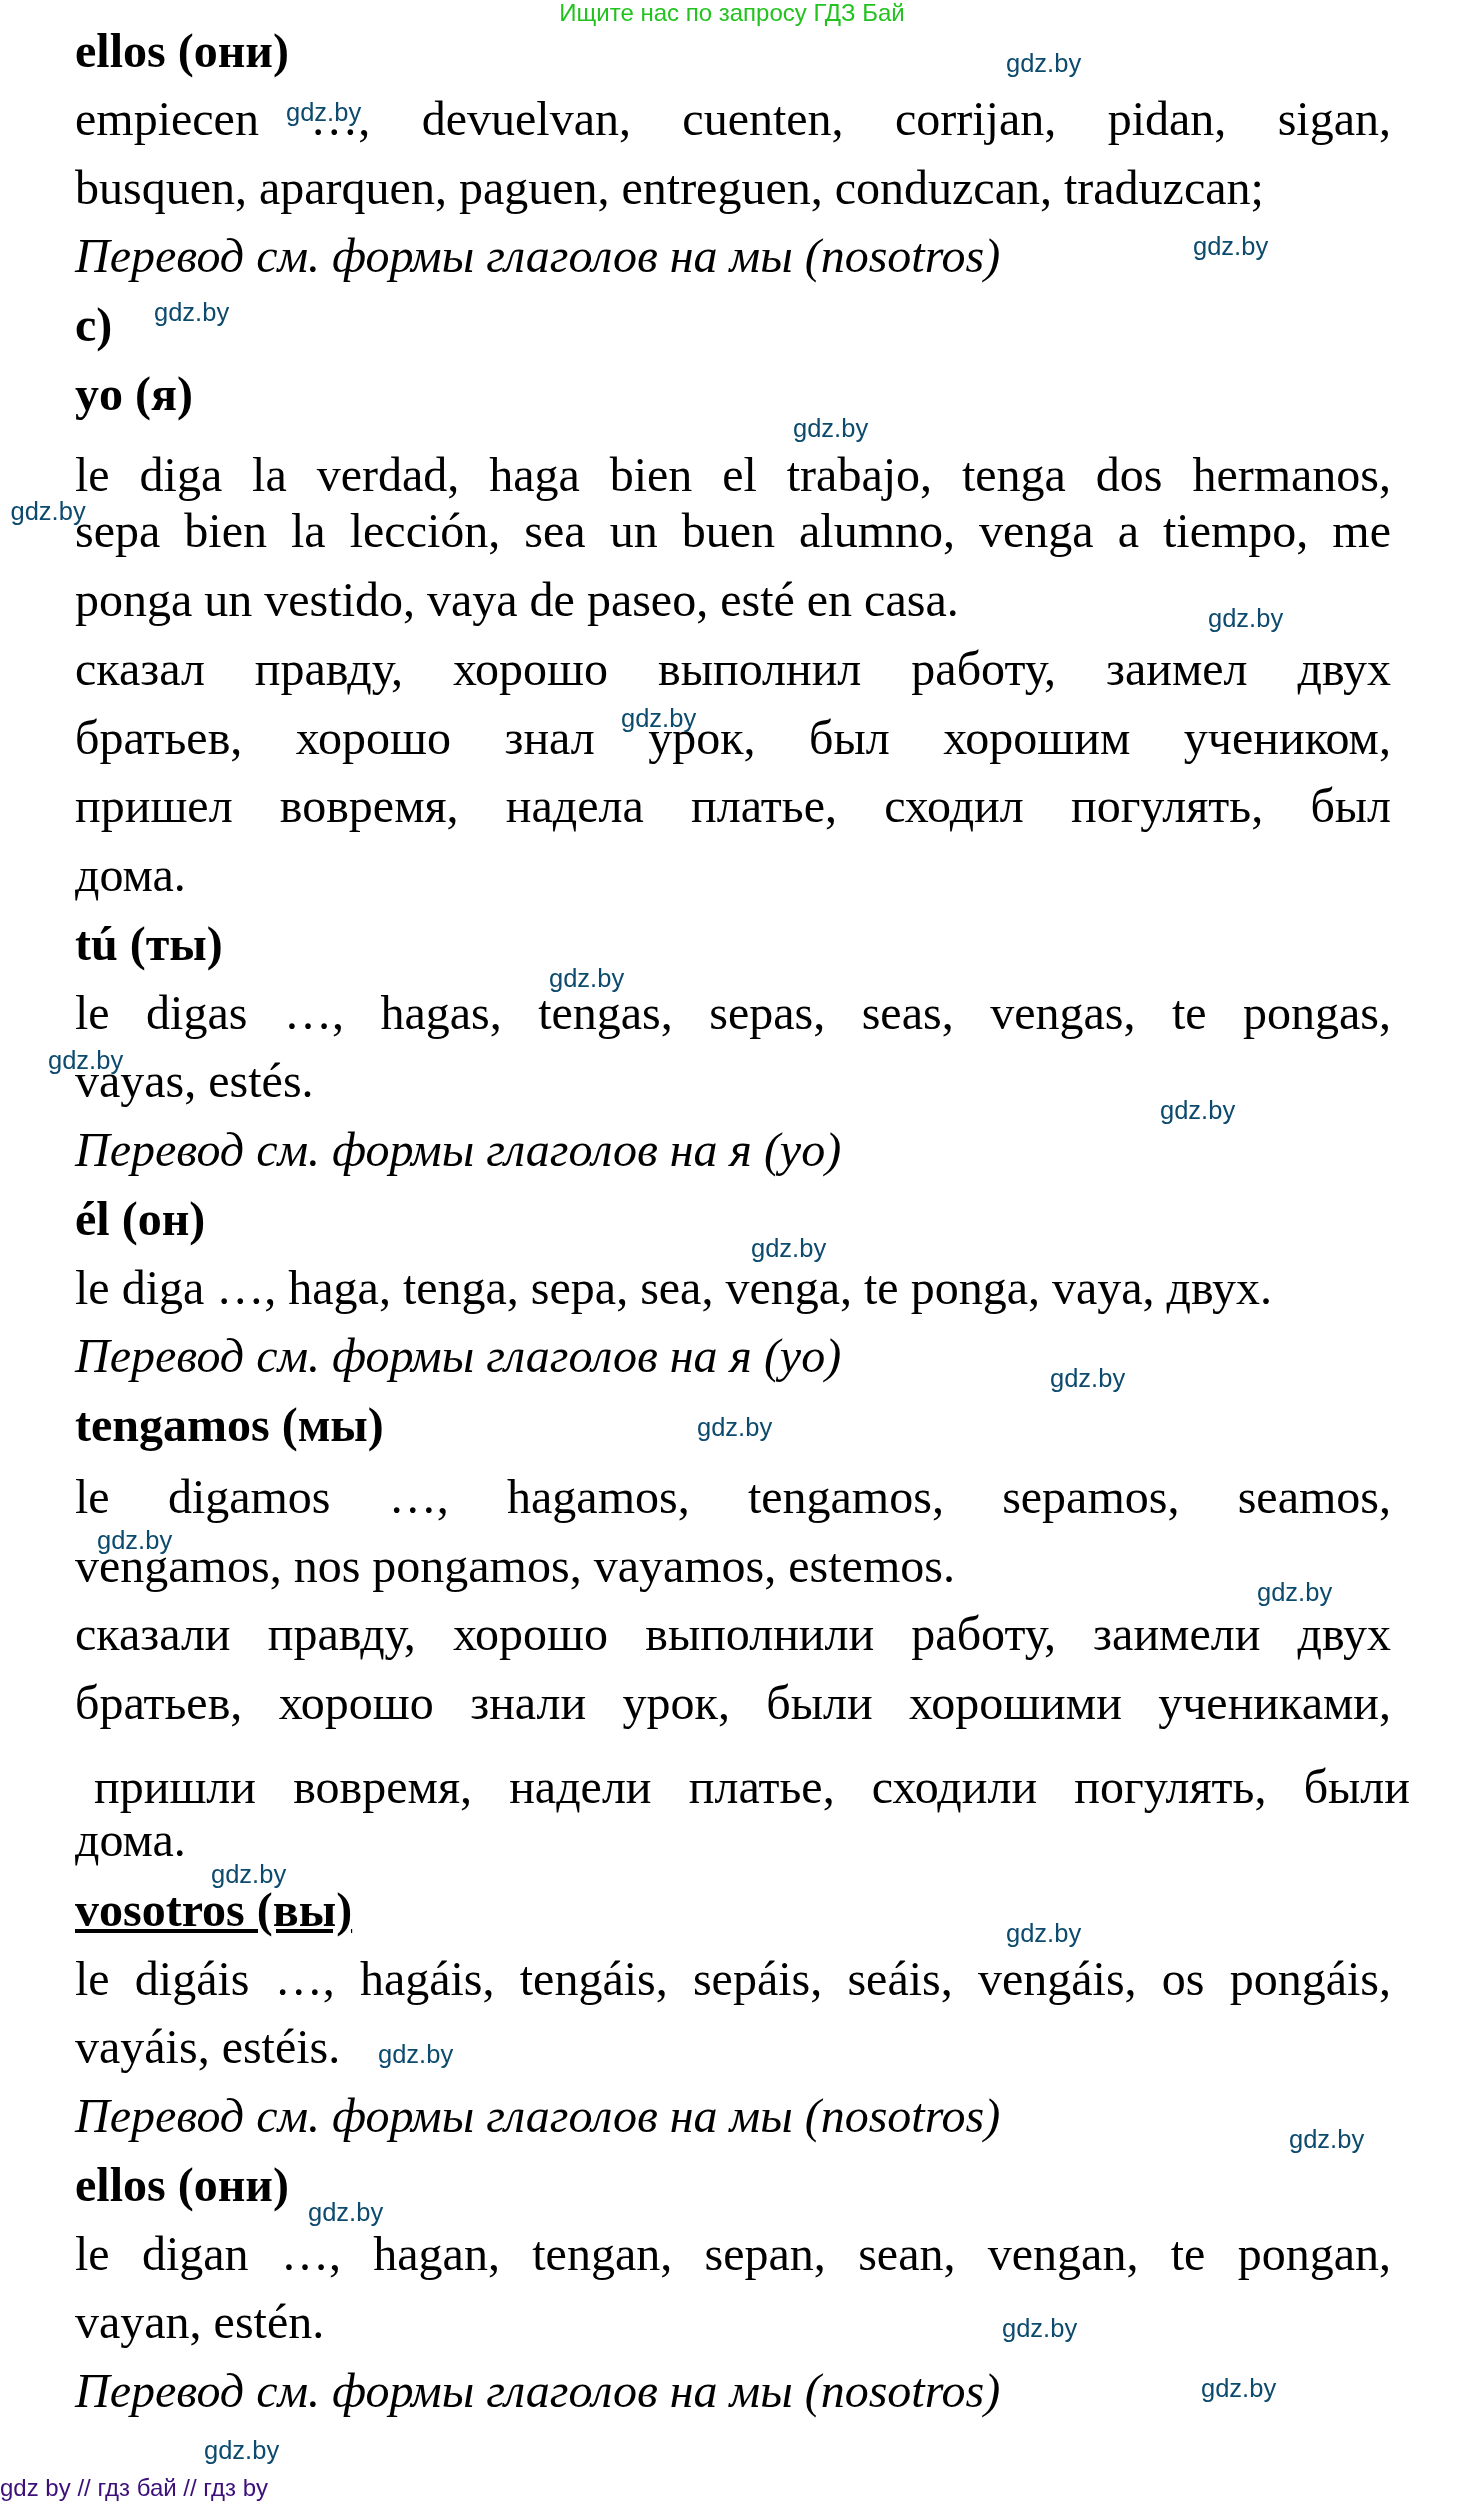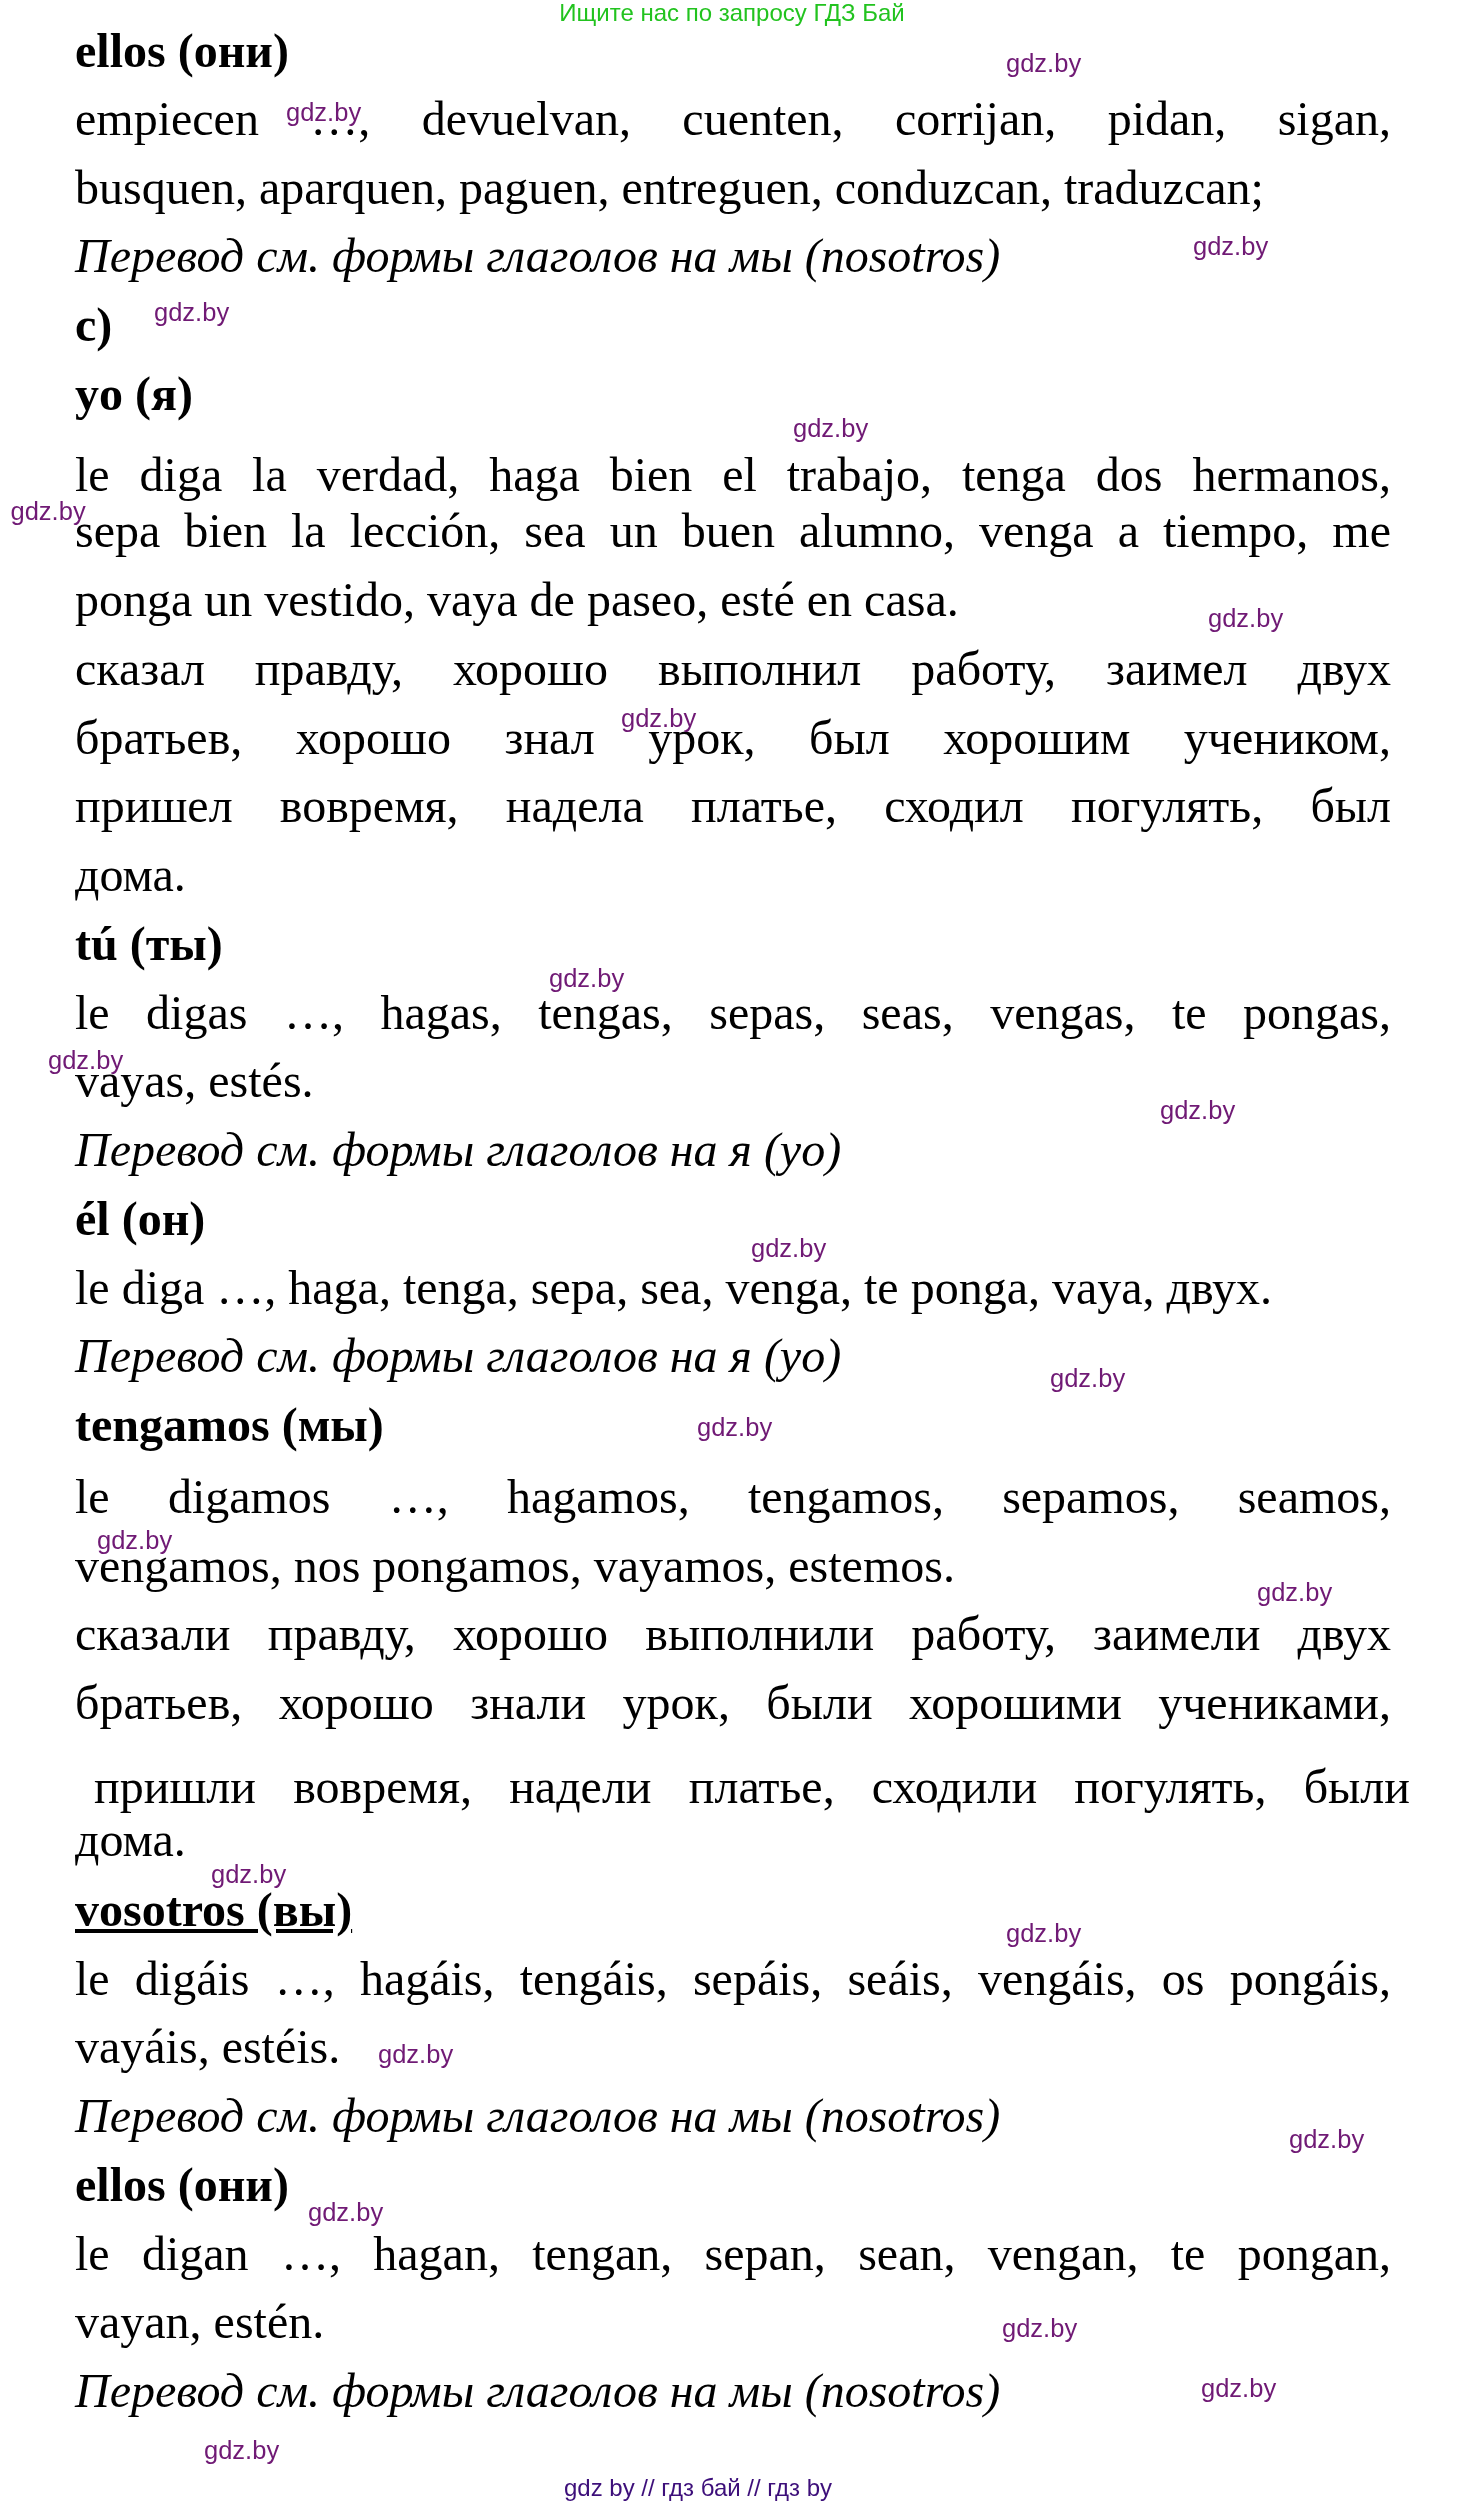--- a/index.html
+++ b/index.html
@@ -2,22 +2,22 @@
 <html style="font-size:14px"><head>
 <meta charset="utf-8">
 <style>
   html, body { margin:0; padding:0; background:#ffffff; }
   body { width:1464px; height:2512px; position:relative; overflow:hidden; font-family:"Liberation Serif", serif; color:#000; }
   .top-banner { position:absolute; top:0; left:0; width:1464px; text-align:center; font-family:"Liberation Sans", sans-serif; font-size:24px; color:#22c31f; line-height:26px; }
   .line { position:absolute; left:75px; width:1316px; font-size:48px; line-height:53px; white-space:nowrap; }
   .justify { text-align:justify; text-align-last:justify; white-space:normal; }
   .bold { font-weight:bold; }
   .italic { font-style:italic; }
-  .wm { position:absolute; font-family:"Liberation Sans", sans-serif; font-size:25.5px; color:#701a75; line-height:26px; }
-  .footer { position:absolute; top:2509px; left:0; width:1396px; text-align:center; font-family:"Liberation Sans", sans-serif; font-size:24px; color:#3d0f7a; transform:translateY(-35px); }
+  .wm { position:absolute; font-family:"Liberation Sans", sans-serif; font-size:25.5px; color:#0c4a6e; line-height:26px; }
+  .footer { position:absolute; top:2509px; left:0; width:1396px; text-align:left; font-family:"Liberation Sans", sans-serif; font-size:24px; color:#3d0f7a; transform:translateY(-35px); }
 </style>
 </head>
 <body>
 
 <div class="top-banner">Ищите нас по запросу ГДЗ Бай</div>
 
 <div id="content">
     <div class="line bold" style="top: 24px;">ellos (они)</div>
     <div class="line justify" style="top: 92px; height: 53px;">empiecen …, devuelvan, cuenten, corrijan, pidan, sigan,</div>
     <div class="line" style="top: 161px;">busquen, aparquen, paguen, entreguen, conduzcan, traduzcan;</div>

